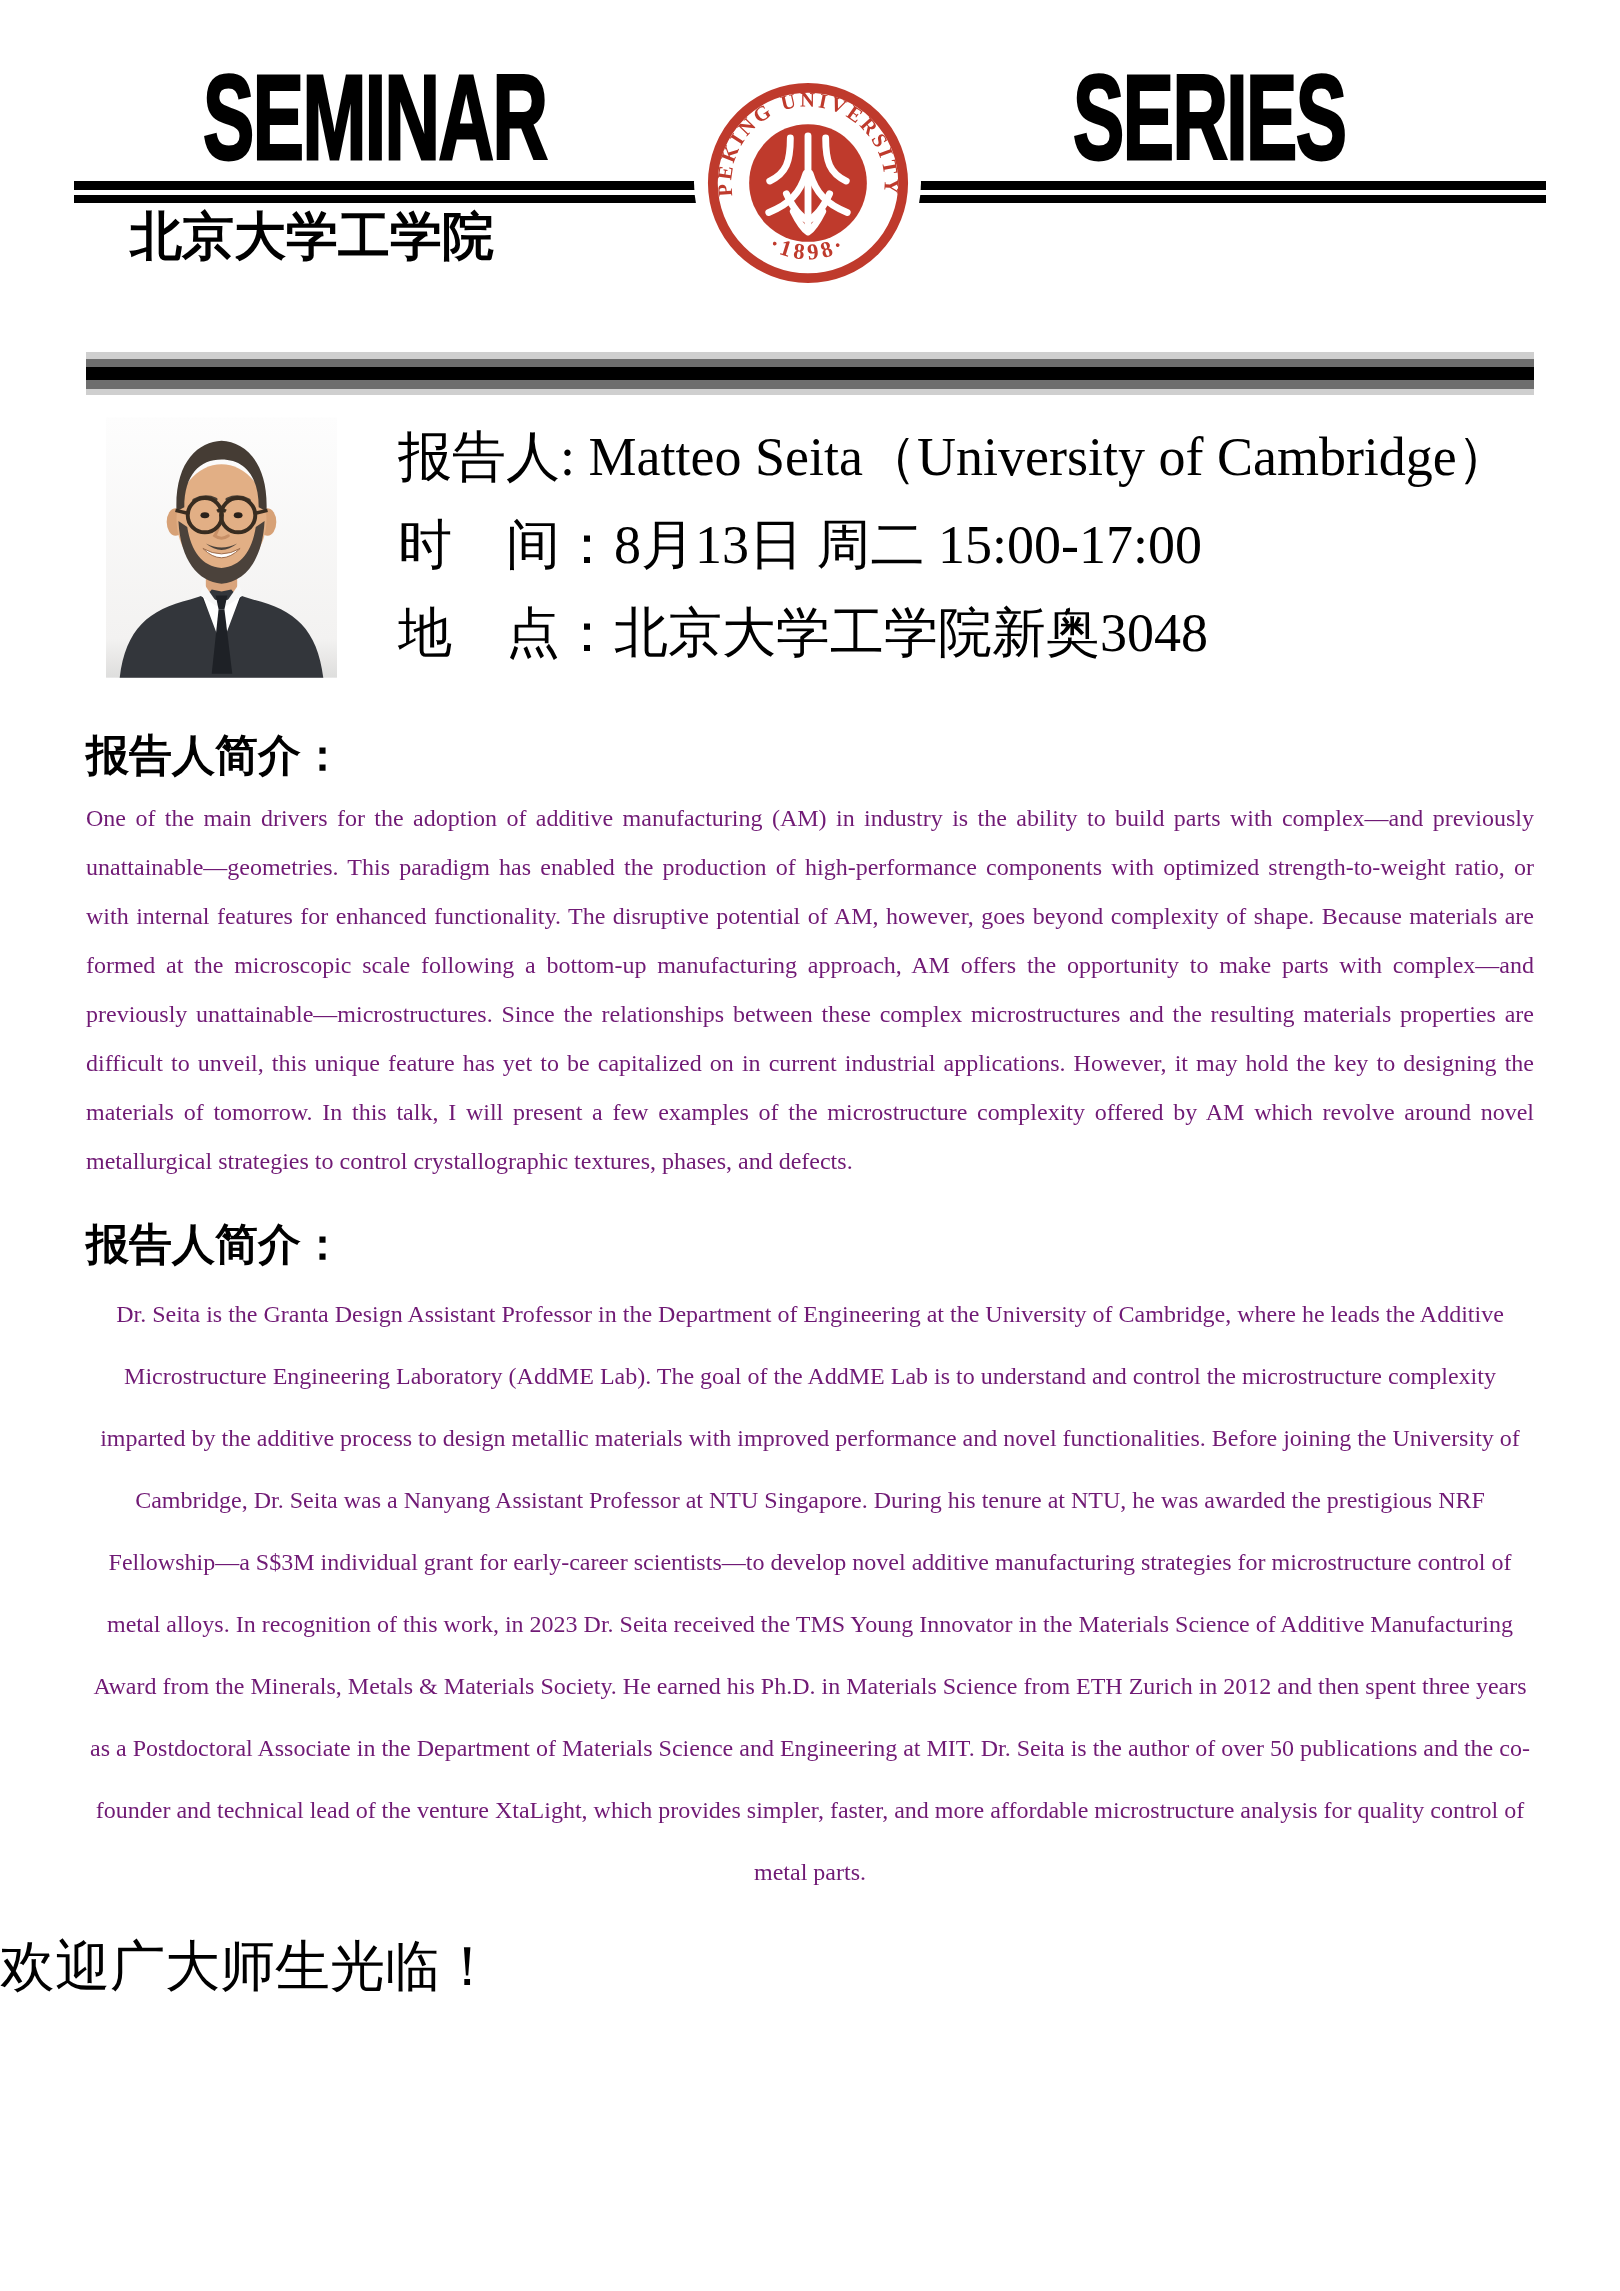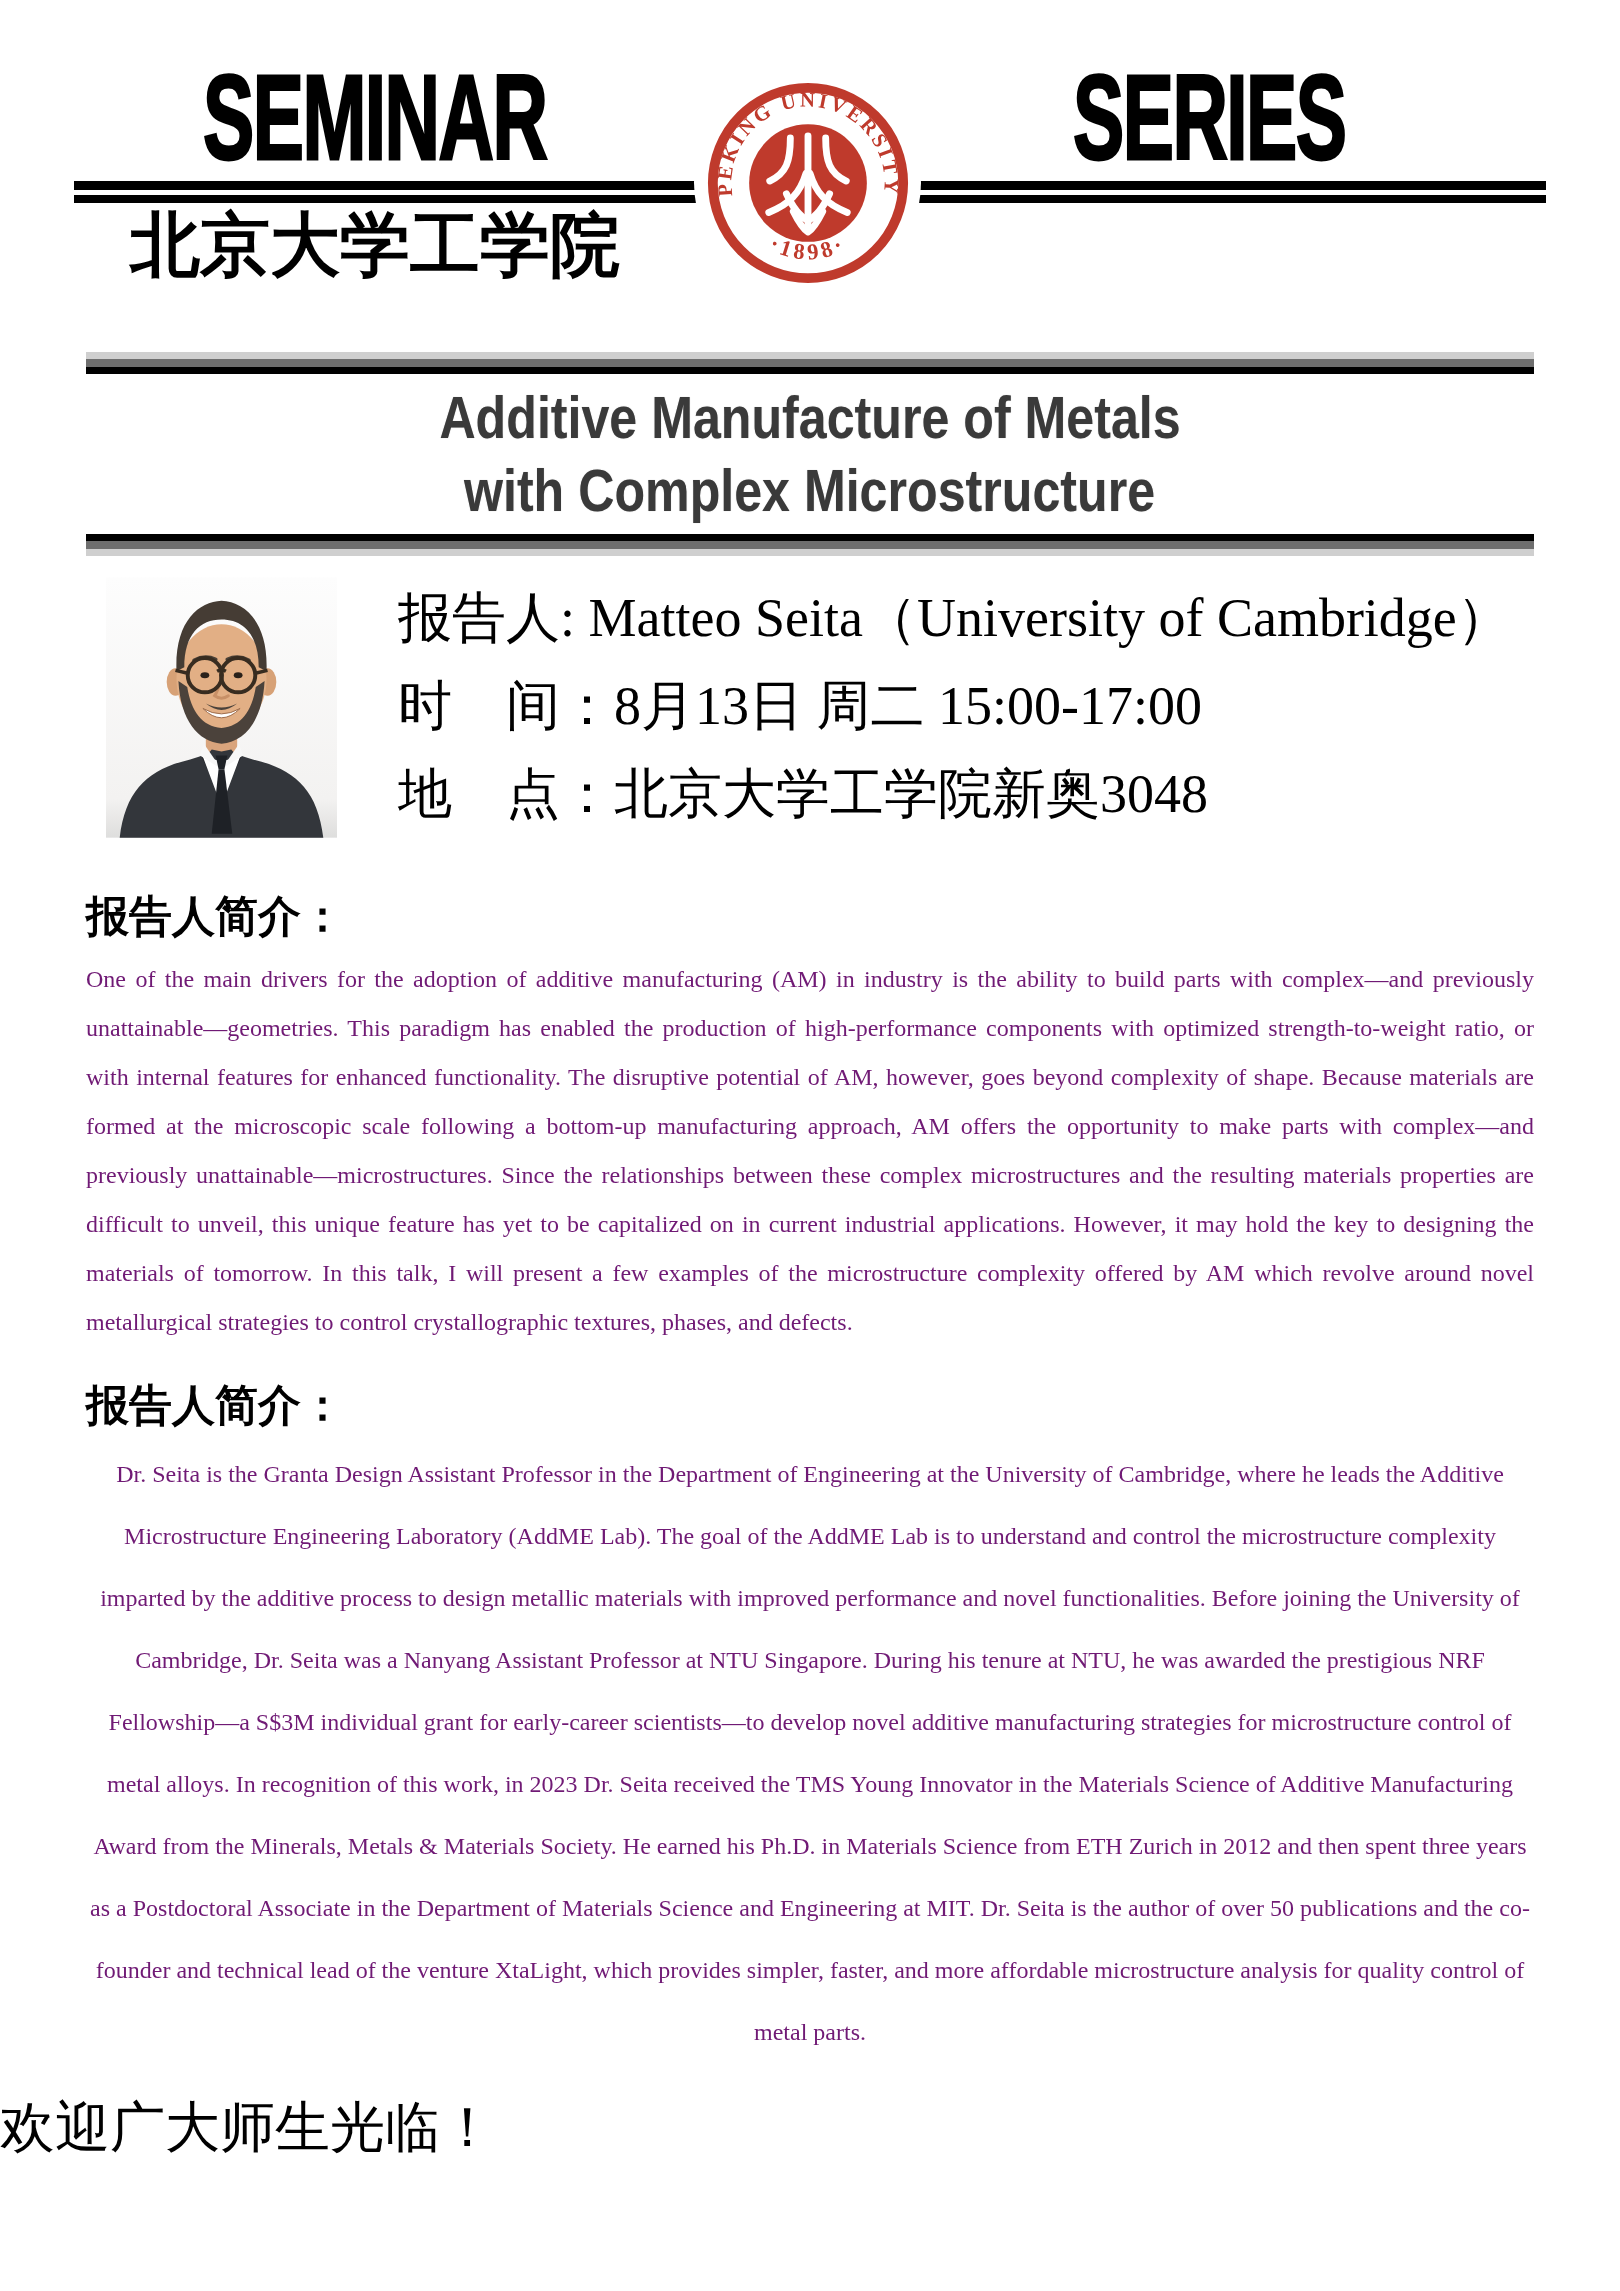--- a/index.html
+++ b/index.html
@@ -33,21 +33,21 @@
   .mast-seminar { left: 203px; }
   .mast-series  { left: 1073px; }
   .rules { position: absolute; left: 74px; right: 74px; top: 181px; }
   .rule  { height: 8.8px; background: #000; }
   .rule + .rule { margin-top: 4.9px; }
   .cn-head {
     position: absolute;
     top: 208px;
     font-family: "Liberation Sans", "DejaVu Sans", sans-serif;
     font-weight: 700;
-    font-size: 70px;
+    font-size: 52px;
     line-height: 1.08;
     letter-spacing: 0px;
     color: #000;
     white-space: nowrap;
   }
   .cn-left  { left: 130px; }
   .cn-right { left: 954px; }
   .logo-wrap {
     position: absolute;
     left: 694px; top: 69px;
@@ -162,24 +162,20 @@
           <path d="M107,95 C113,115 124,127 145,135"></path>
           <path d="M83,116 C90,131 96,139 105,143 C114,139 120,131 127,116"></path>
           <path d="M90,134 C96,146 100,152 105,155 C110,152 114,146 120,134"></path>
         </g>
       </svg>
     </div>
   </header>
 
   <section class="title-block">
     <div class="bar bar-top"></div>
-    <h1 class="talk-title">
-      <span class="row"><span class="line">Additive Manufacture of Metals</span></span>
-      <span class="row"><span class="line">with Complex Microstructure</span></span>
-    </h1>
     <div class="bar bar-bottom"></div>
   </section>
 
   <section class="speaker">
     <div class="photo">
       <svg width="231" height="261" viewBox="0 0 236 266" aria-hidden="true">
         <defs>
           <linearGradient id="pbg" x1="0" y1="0" x2="0" y2="1">
             <stop offset="0" stop-color="#fdfdfd"></stop>
             <stop offset="0.85" stop-color="#f3f2f1"></stop>

